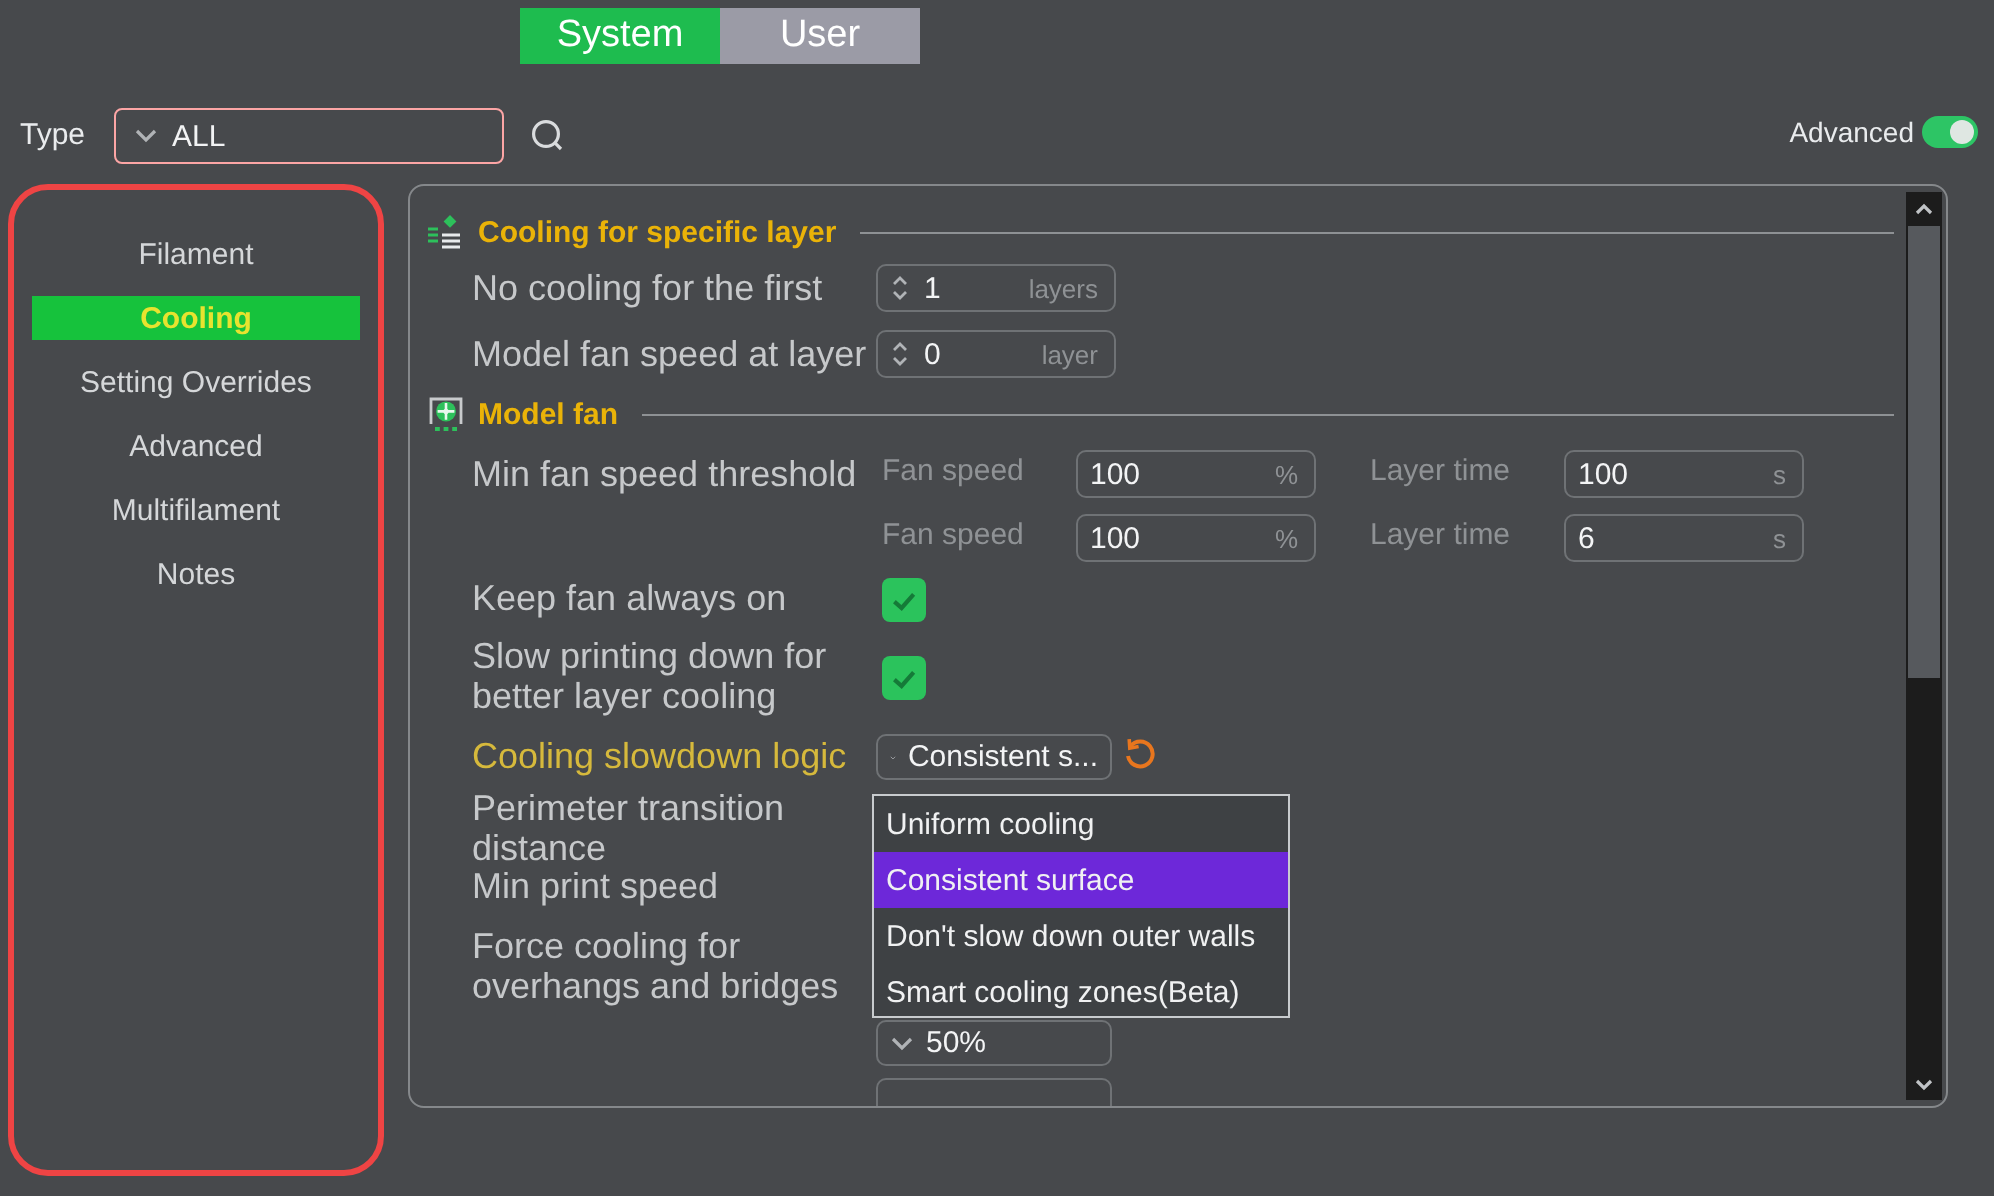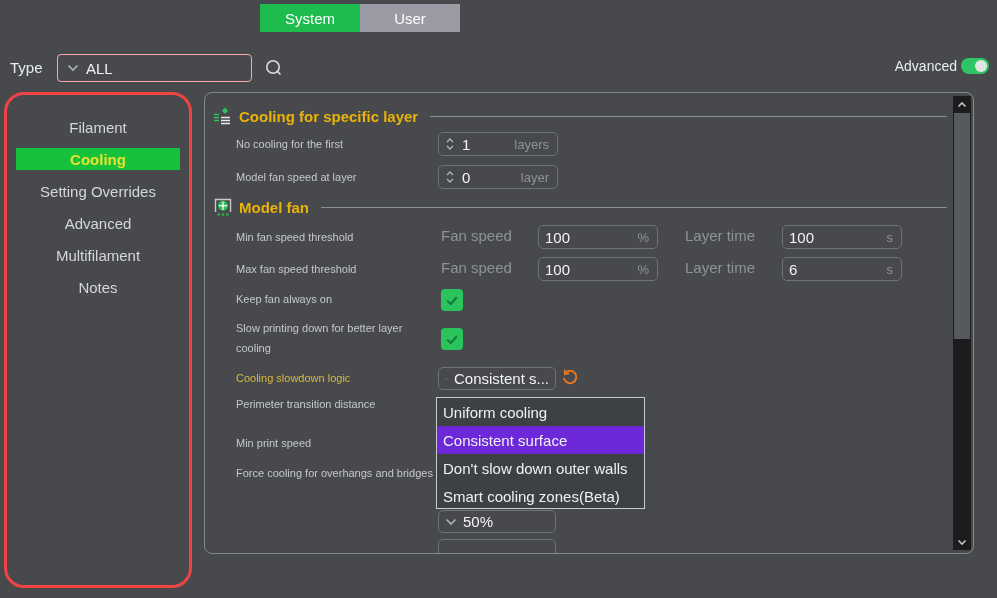--- a/index.html
+++ b/index.html
@@ -10,21 +10,21 @@
     color:#dadcde;
     position:relative;
     overflow:hidden;
   }
   .abs { position:absolute; }
 
   
   .seg-btn {
     width:100px; height:28px; top:4px;
     display:flex; align-items:center; justify-content:center;
-    font-size:15px; color:#fff; cursor:pointer;
+    font-size:19px; color:#fff; cursor:pointer;
   }
   .seg-system { left:260px; background:#1ebc4f; }
   .seg-user   { left:360px; background:#9b9ba6; }
 
   
   .type-label { left:10px; top:59px; font-size:15px; color:#e9ebed; }
   .type-select {
     left:57px; top:54px; width:195px; height:28px;
     border:1px solid #fca5a5; border-radius:4px;
     display:flex; align-items:center; gap:7px; padding:0 9px;
@@ -62,21 +62,21 @@
     border:1px solid #85888b; border-radius:8px;
     overflow:hidden;
   }
   .sec-header {
     position:absolute; left:8px; right:26px; height:22px;
     display:flex; align-items:center; gap:6px;
   }
   .sec-title { font-size:15px; font-weight:bold; color:#eab308; white-space:nowrap; }
   .sec-line  { flex:1; height:1px; background:#8e9194; margin-left:6px; }
 
-  .row-label { position:absolute; left:31px; font-size:11px; line-height:20px; color:#c6c8ca; }
+  .row-label { position:absolute; left:31px; font-size:18px; line-height:20px; color:#c6c8ca; }
   .sub-label { position:absolute; font-size:15px; color:#8f9295; }
   .gold { color:#d6b93c; }
 
   .num-input {
     position:absolute; width:120px; height:24px;
     border:1px solid #6f7275; border-radius:5px;
     display:flex; align-items:center; padding:0 8px 0 6px;
     cursor:text;
   }
   .num-input .spin { display:flex; flex-direction:column; margin-right:7px; cursor:pointer; }
@@ -232,21 +232,20 @@
   <div class="num-input" style="left:333px; top:132px">
     <span class="val">100</span>
     <span class="unit">%</span>
   </div>
   <div class="sub-label" style="left:480px; top:134px">Layer time</div>
   <div class="num-input" style="left:577px; top:132px">
     <span class="val">100</span>
     <span class="unit">s</span>
   </div>
 
-  <div class="row-label" style="top:166px">Max fan speed threshold</div>
   <div class="sub-label" style="left:236px; top:166px">Fan speed</div>
   <div class="num-input" style="left:333px; top:164px">
     <span class="val">100</span>
     <span class="unit">%</span>
   </div>
   <div class="sub-label" style="left:480px; top:166px">Layer time</div>
   <div class="num-input" style="left:577px; top:164px">
     <span class="val">6</span>
     <span class="unit">s</span>
   </div>

